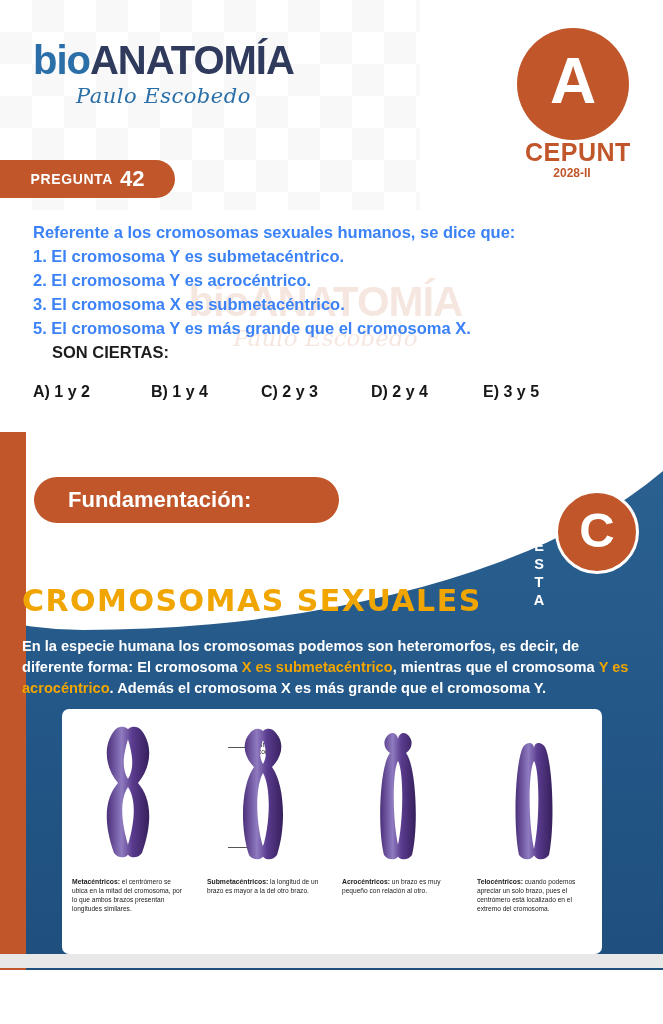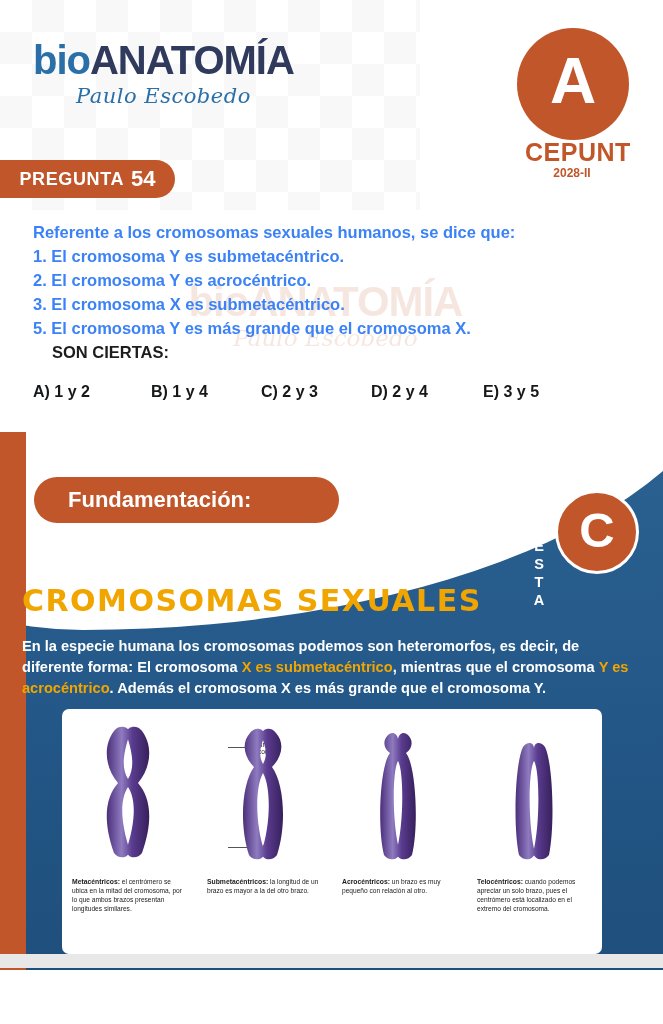--- a/index.html
+++ b/index.html
@@ -146,21 +146,21 @@
     position: absolute;
     left: 0; top: 160px;
     width: 175px; height: 38px;
     background: #c0562a;
     border-top-right-radius: 19px;
     border-bottom-right-radius: 19px;
     color: #fff;
     display: flex; align-items: center; justify-content: center;
     gap: 7px;
   }
-  .pregunta-label { font-size: 18px; letter-spacing: .6px; font-weight: 600; }
+  .pregunta-label { font-size: 14px; letter-spacing: .6px; font-weight: 600; }
   .pregunta-num { font-size: 22px; font-weight: bold; }
 
   
   .watermark {
     position: absolute;
     left: 195px; top: 282px;
     opacity: .14;
     pointer-events: none;
     transform: scale(1.05);
   }
@@ -338,21 +338,21 @@
     </div>
     <div class="logo-sub">Paulo Escobedo</div>
   </div>
 
   <div class="badge-a">A</div>
   <div class="badge-cepunt">CEPUNT</div>
   <div class="badge-year">2028-II</div>
 
   <div class="pregunta-tag">
     <span class="pregunta-label">PREGUNTA</span>
-    <span class="pregunta-num">54</span>
+    <span class="pregunta-num">42</span>
   </div>
 
   <div class="watermark">
     <div class="wm-main">bioANATOMÍA</div>
     <div class="wm-sub">Paulo Escobedo</div>
   </div>
 
   <div class="question">
     <div class="q-line">Referente a los cromosomas sexuales humanos, se dice que:</div>
     <div class="q-line">1. El cromosoma Y es submetacéntrico.</div>

